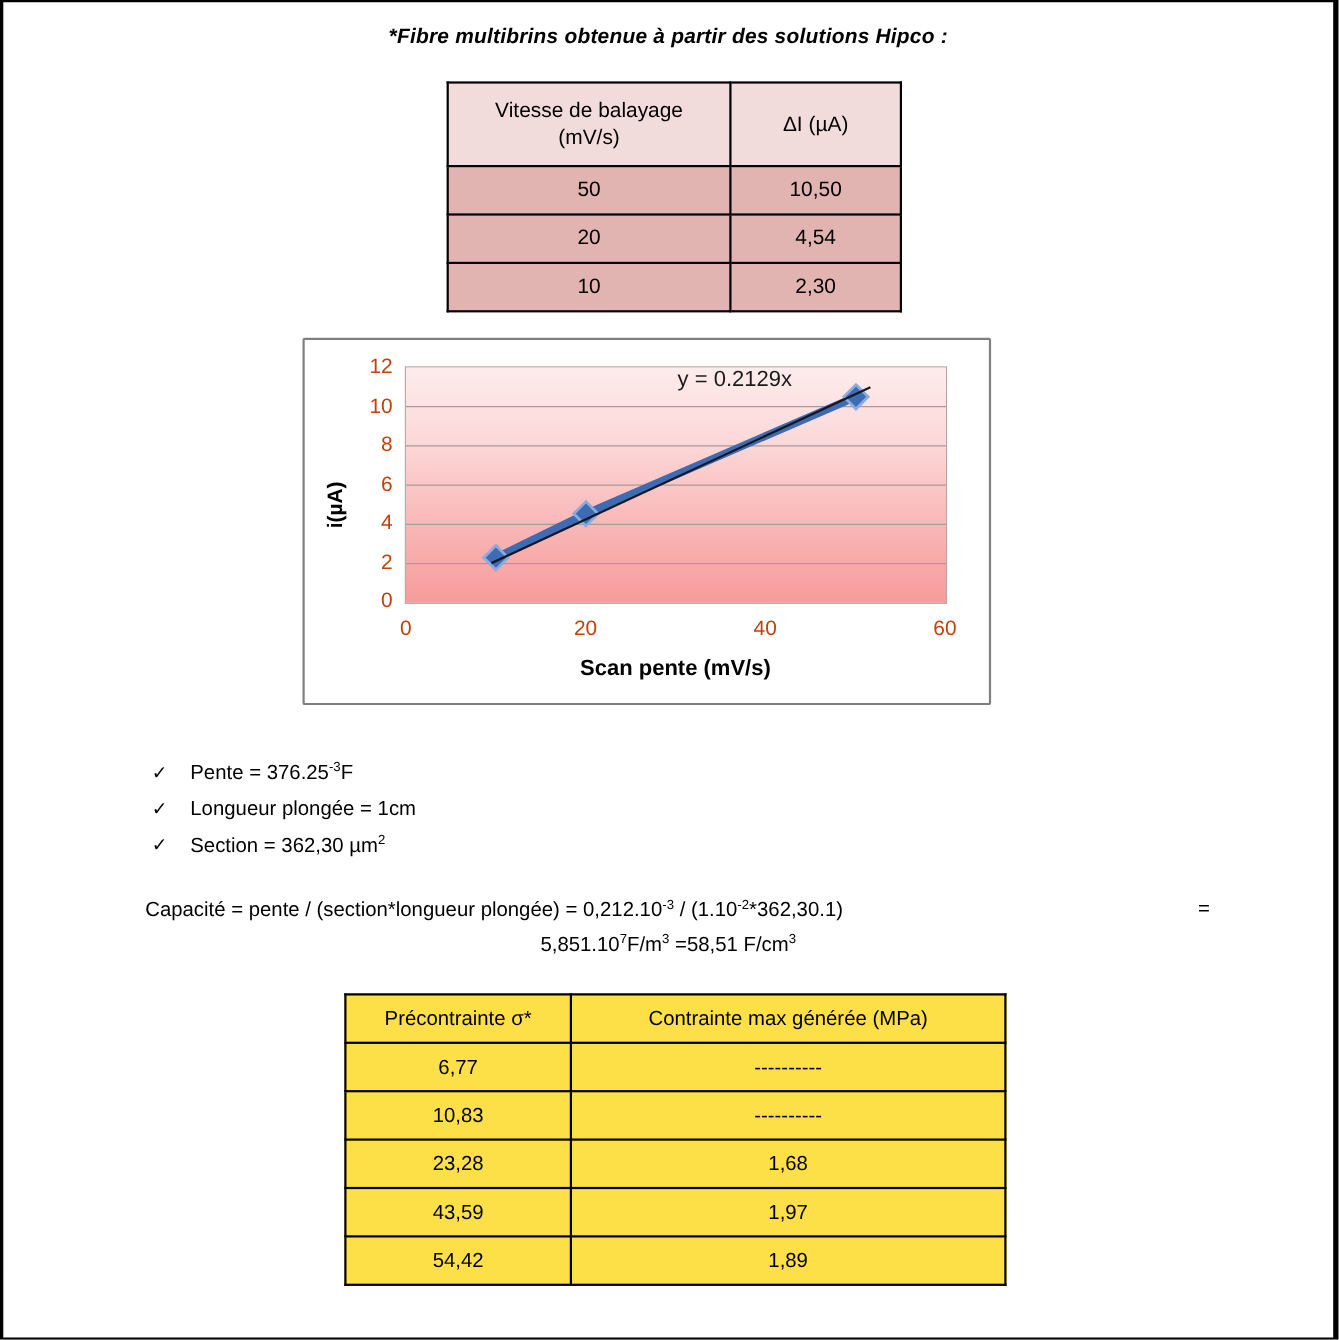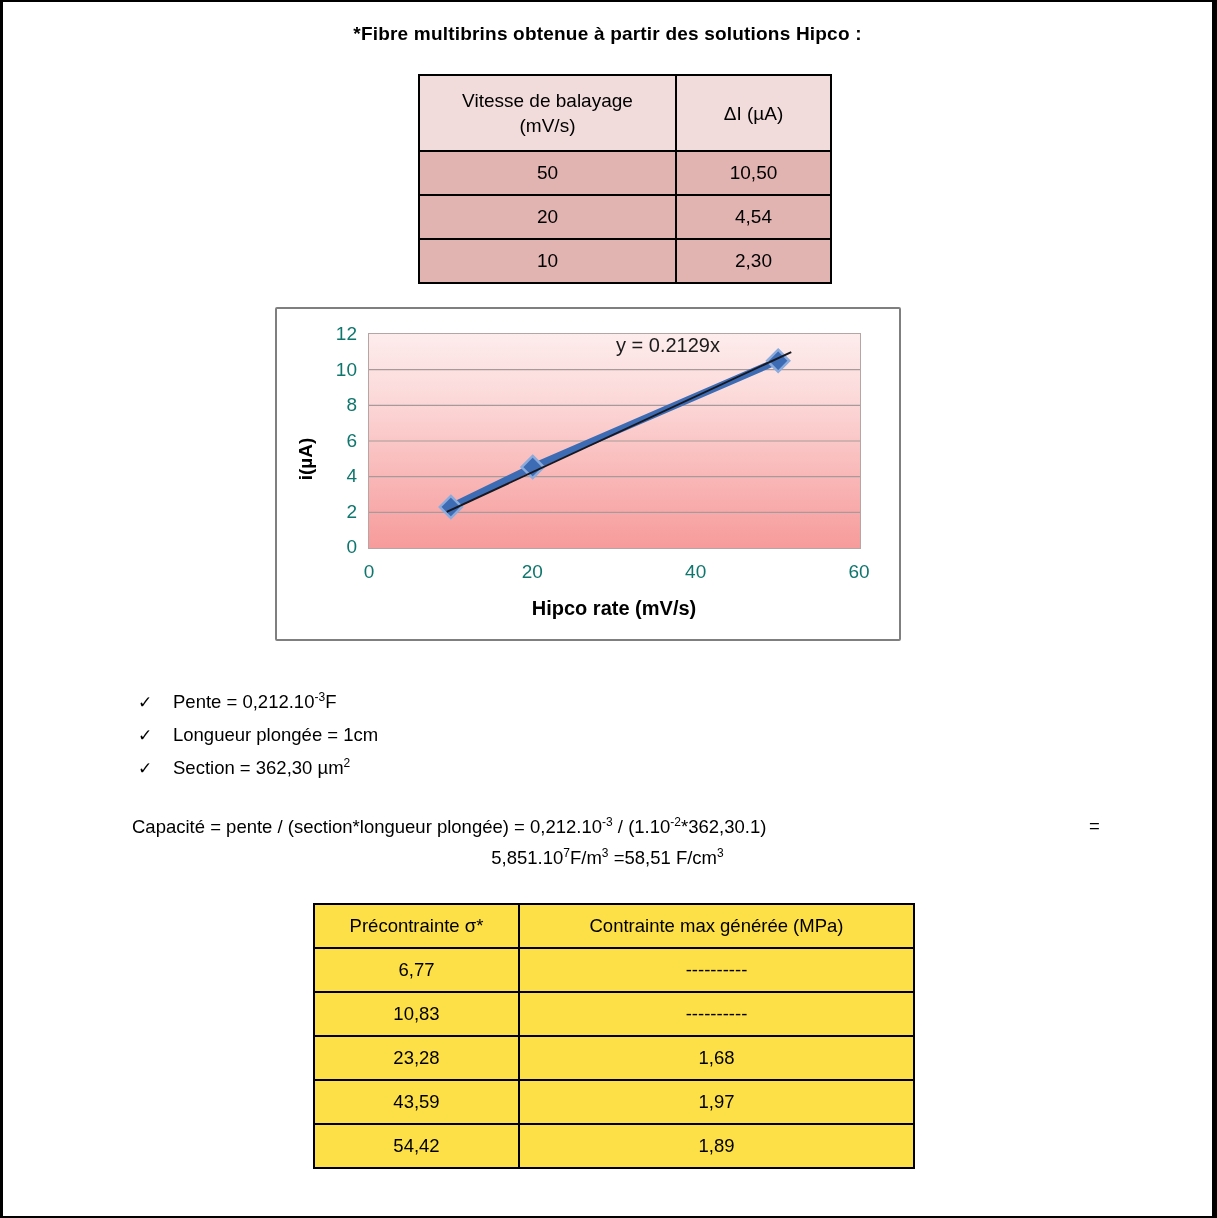--- a/index.html
+++ b/index.html
@@ -7,44 +7,44 @@
   #page {
     position:relative; width:1217px; height:1218px; box-sizing:border-box;
     background:#fff; overflow:hidden;
     border-top:2px solid #000; border-left:3px solid #000;
     border-right:5px solid #000; border-bottom:2px solid #000;
   }
 
   
   .doc-title {
     position:absolute; top:21px; left:0; width:100%; text-align:center;
-    font-size:19px; font-weight:bold; letter-spacing:.2px;
+    font-size:19px; font-weight:bold; font-style:italic; letter-spacing:.2px;
   }
 
   
-  table.t1 { position:absolute; left:415px; top:72px; border-collapse:collapse; table-layout:fixed; }
+  table.t1 { position:absolute; left:403px; top:72px; border-collapse:collapse; table-layout:fixed; }
   table.t1 th, table.t1 td { border:2px solid #000; text-align:center; vertical-align:middle; font-weight:normal; }
   table.t1 th { background:#f2dcdb; font-size:19px; height:72px; line-height:25px; }
   table.t1 th.c1 { width:253px; } table.t1 th.c2 { width:151px; }
   table.t1 th .wrap { max-width:205px; margin:0 auto; }
   table.t1 td { background:#e1b3b1; font-size:19px; height:40px; }
 
   
   .chart-box {
     position:absolute; left:272px; top:305px; width:622px; height:330px;
     background:#fff; border:2px solid #7f7f7f; border-radius:2px;
   }
   .plot-area {
     position:absolute; left:91px; top:24px; width:491px; height:214px;
     border:1px solid #b5a5a5;
     background:linear-gradient(180deg,#fdecec 0%,#fcd9d9 30%,#f9b6b6 68%,#f79b9b 100%);
   }
   .plot-area svg { position:absolute; left:0; top:0; width:100%; height:100%; display:block; }
   .trend-label { position:absolute; left:247px; top:0px; font-size:20px; color:#1b1b1b; }
-  .tick { position:absolute; font-size:19px; color:#0f766e; }
+  .tick { position:absolute; font-size:19px; color:#c2410c; }
   .ytick { left:28px; width:52px; text-align:right; }
   .xtick { text-align:center; width:60px; }
   .y-title {
     position:absolute; left:29px; top:150px; transform:translate(-50%,-50%) rotate(-90deg);
     font-weight:bold; font-size:19px; white-space:nowrap;
   }
   .x-title {
     position:absolute; left:337px; top:288px; transform:translateX(-50%);
     font-weight:bold; font-size:20px; white-space:nowrap;
   }
@@ -106,36 +106,36 @@
           <line x1="0" x2="490" y1="35.5" y2="35.5" stroke="#a89a9a" stroke-width="1.2"></line>
           <polyline fill="none" stroke="#3d6cb4" stroke-width="7" stroke-linecap="round" stroke-linejoin="round" points="81.66666666666666,172.175 163.33333333333331,132.415 408.33333333333337,26.625"></polyline>
           <polygon points="81.66666666666666,161.175 92.66666666666666,172.175 81.66666666666666,183.175 70.66666666666666,172.175" fill="#3d6cb4" stroke="#8aabdc" stroke-width="2.5"></polygon>
           <polygon points="163.33333333333331,121.41499999999999 174.33333333333331,132.415 163.33333333333331,143.415 152.33333333333331,132.415" fill="#3d6cb4" stroke="#8aabdc" stroke-width="2.5"></polygon>
           <polygon points="408.33333333333337,15.625 419.33333333333337,26.625 408.33333333333337,37.625 397.33333333333337,26.625" fill="#3d6cb4" stroke="#8aabdc" stroke-width="2.5"></polygon>
           <line x1="77.58333333333333" y1="177.0997375" x2="421.4" y2="18.00488999999999" stroke="#17171f" stroke-width="2"></line>
         </svg>
       <div class="trend-label">y = 0.2129x</div>
     </div>
     <div class="y-title">i(µA)</div>
-    <div class="x-title">Hipco rate (mV/s)</div>
+    <div class="x-title">Scan pente (mV/s)</div>
   <div class="tick ytick" style="top: 227px;">0</div>
       <div class="tick ytick" style="top: 191.5px;">2</div>
       <div class="tick ytick" style="top: 156px;">4</div>
       <div class="tick ytick" style="top: 120.5px;">6</div>
       <div class="tick ytick" style="top: 85px;">8</div>
       <div class="tick ytick" style="top: 49.5px;">10</div>
       <div class="tick ytick" style="top: 14px;">12</div>
       <div class="tick xtick" style="left: 62px; top: 252px;">0</div>
       <div class="tick xtick" style="left: 225.333px; top: 252px;">20</div>
       <div class="tick xtick" style="left: 388.667px; top: 252px;">40</div>
       <div class="tick xtick" style="left: 552px; top: 252px;">60</div>
     </div>
 
   <div class="check-item" style="top:688px;">
-    <span class="check">✓</span><span>Pente = 0,212.10</span><sup>-3</sup><span>F</span>
+    <span class="check">✓</span><span>Pente = 376.25</span><sup>-3</sup><span>F</span>
   </div>
   <div class="check-item" style="top:721px;">
     <span class="check">✓</span><span>Longueur plongée = 1cm</span><sup></sup><span></span>
   </div>
   <div class="check-item" style="top:754px;">
     <span class="check">✓</span><span>Section = 362,30 µm</span><sup>2</sup><span></span>
   </div>
 
   <div class="formula-line1">
     <span>Capacité = pente / (section*longueur plongée) = 0,212.10</span><sup>-3</sup><span> / (1.10</span><sup>-2</sup><span>*362,30.1)</span>

